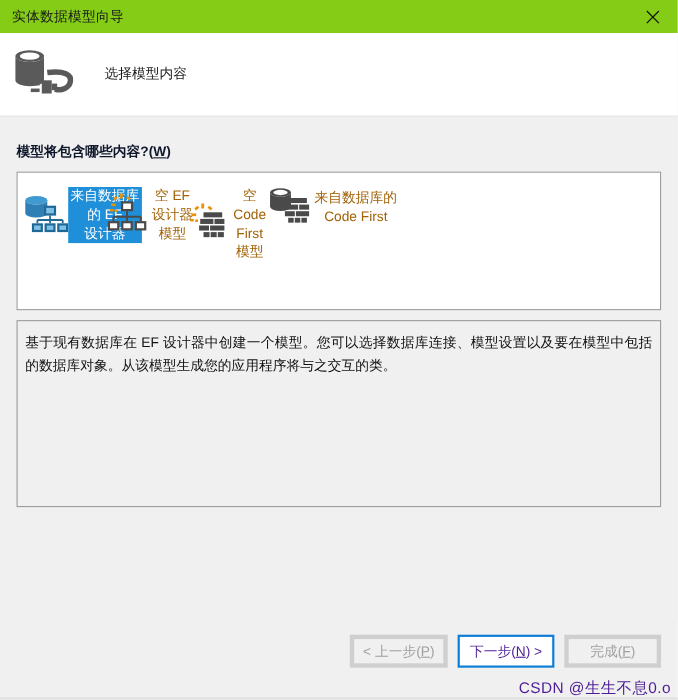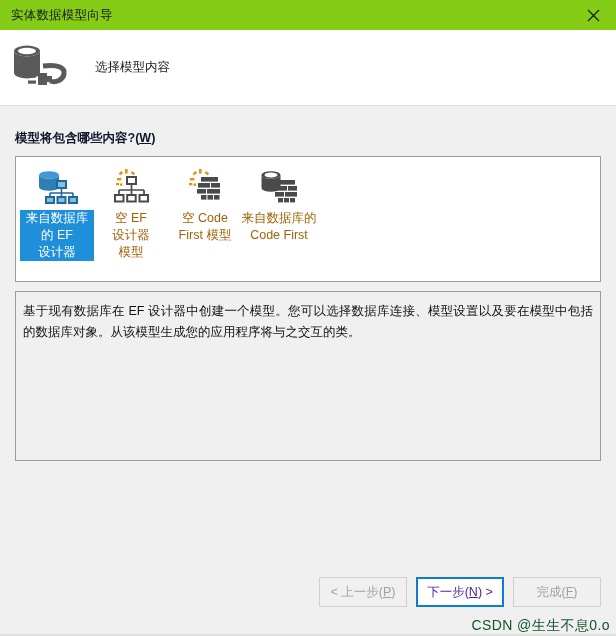--- a/index.html
+++ b/index.html
@@ -115,21 +115,21 @@
     box-sizing: border-box;
     flex: 0 0 auto;
     padding: 6px 4px 0 4px;
     display: flex;
     align-items: flex-start;
   }
   .tile {
     width: 74px;
     box-sizing: border-box;
     display: flex;
-    flex-direction: column;
+    flex-direction: row;
     align-items: center;
     padding-top: 4px;
     cursor: default;
   }
   .tile-icon {
     width: 44px;
     height: 40px;
     display: flex;
     align-items: center;
     justify-content: center;
@@ -174,21 +174,21 @@
     justify-content: flex-end;
     padding: 0 15px 16px 0;
     box-sizing: border-box;
     position: relative;
   }
   .btn {
     height: 30px;
     min-width: 88px;
     margin-left: 9px;
     background: #ffffff;
-    border: 1px solid #22c55e;
+    border: 4px solid #22c55e;
     box-sizing: border-box;
     font-family: "Liberation Sans", "DejaVu Sans", sans-serif;
     font-size: 12.5px;
     color: #101010;
     display: flex;
     align-items: center;
     justify-content: center;
     white-space: nowrap;
     padding: 0 8px;
     cursor: default;
@@ -203,21 +203,21 @@
     border: 2px solid #0c7cd5;
     background: #ffffff;
     color: #4c1d95;
   }
 
   .watermark {
     position: absolute;
     right: 6px;
     bottom: 1px;
     font-size: 14px;
-    color: #14532d;
+    color: #4c1d95;
     letter-spacing: 0.4px;
     white-space: nowrap;
     pointer-events: none;
   }
   .bottom-edge {
     position: absolute;
     left: 0; right: 0; bottom: 0;
     height: 2px;
     background: #dfdfdf;
   }

